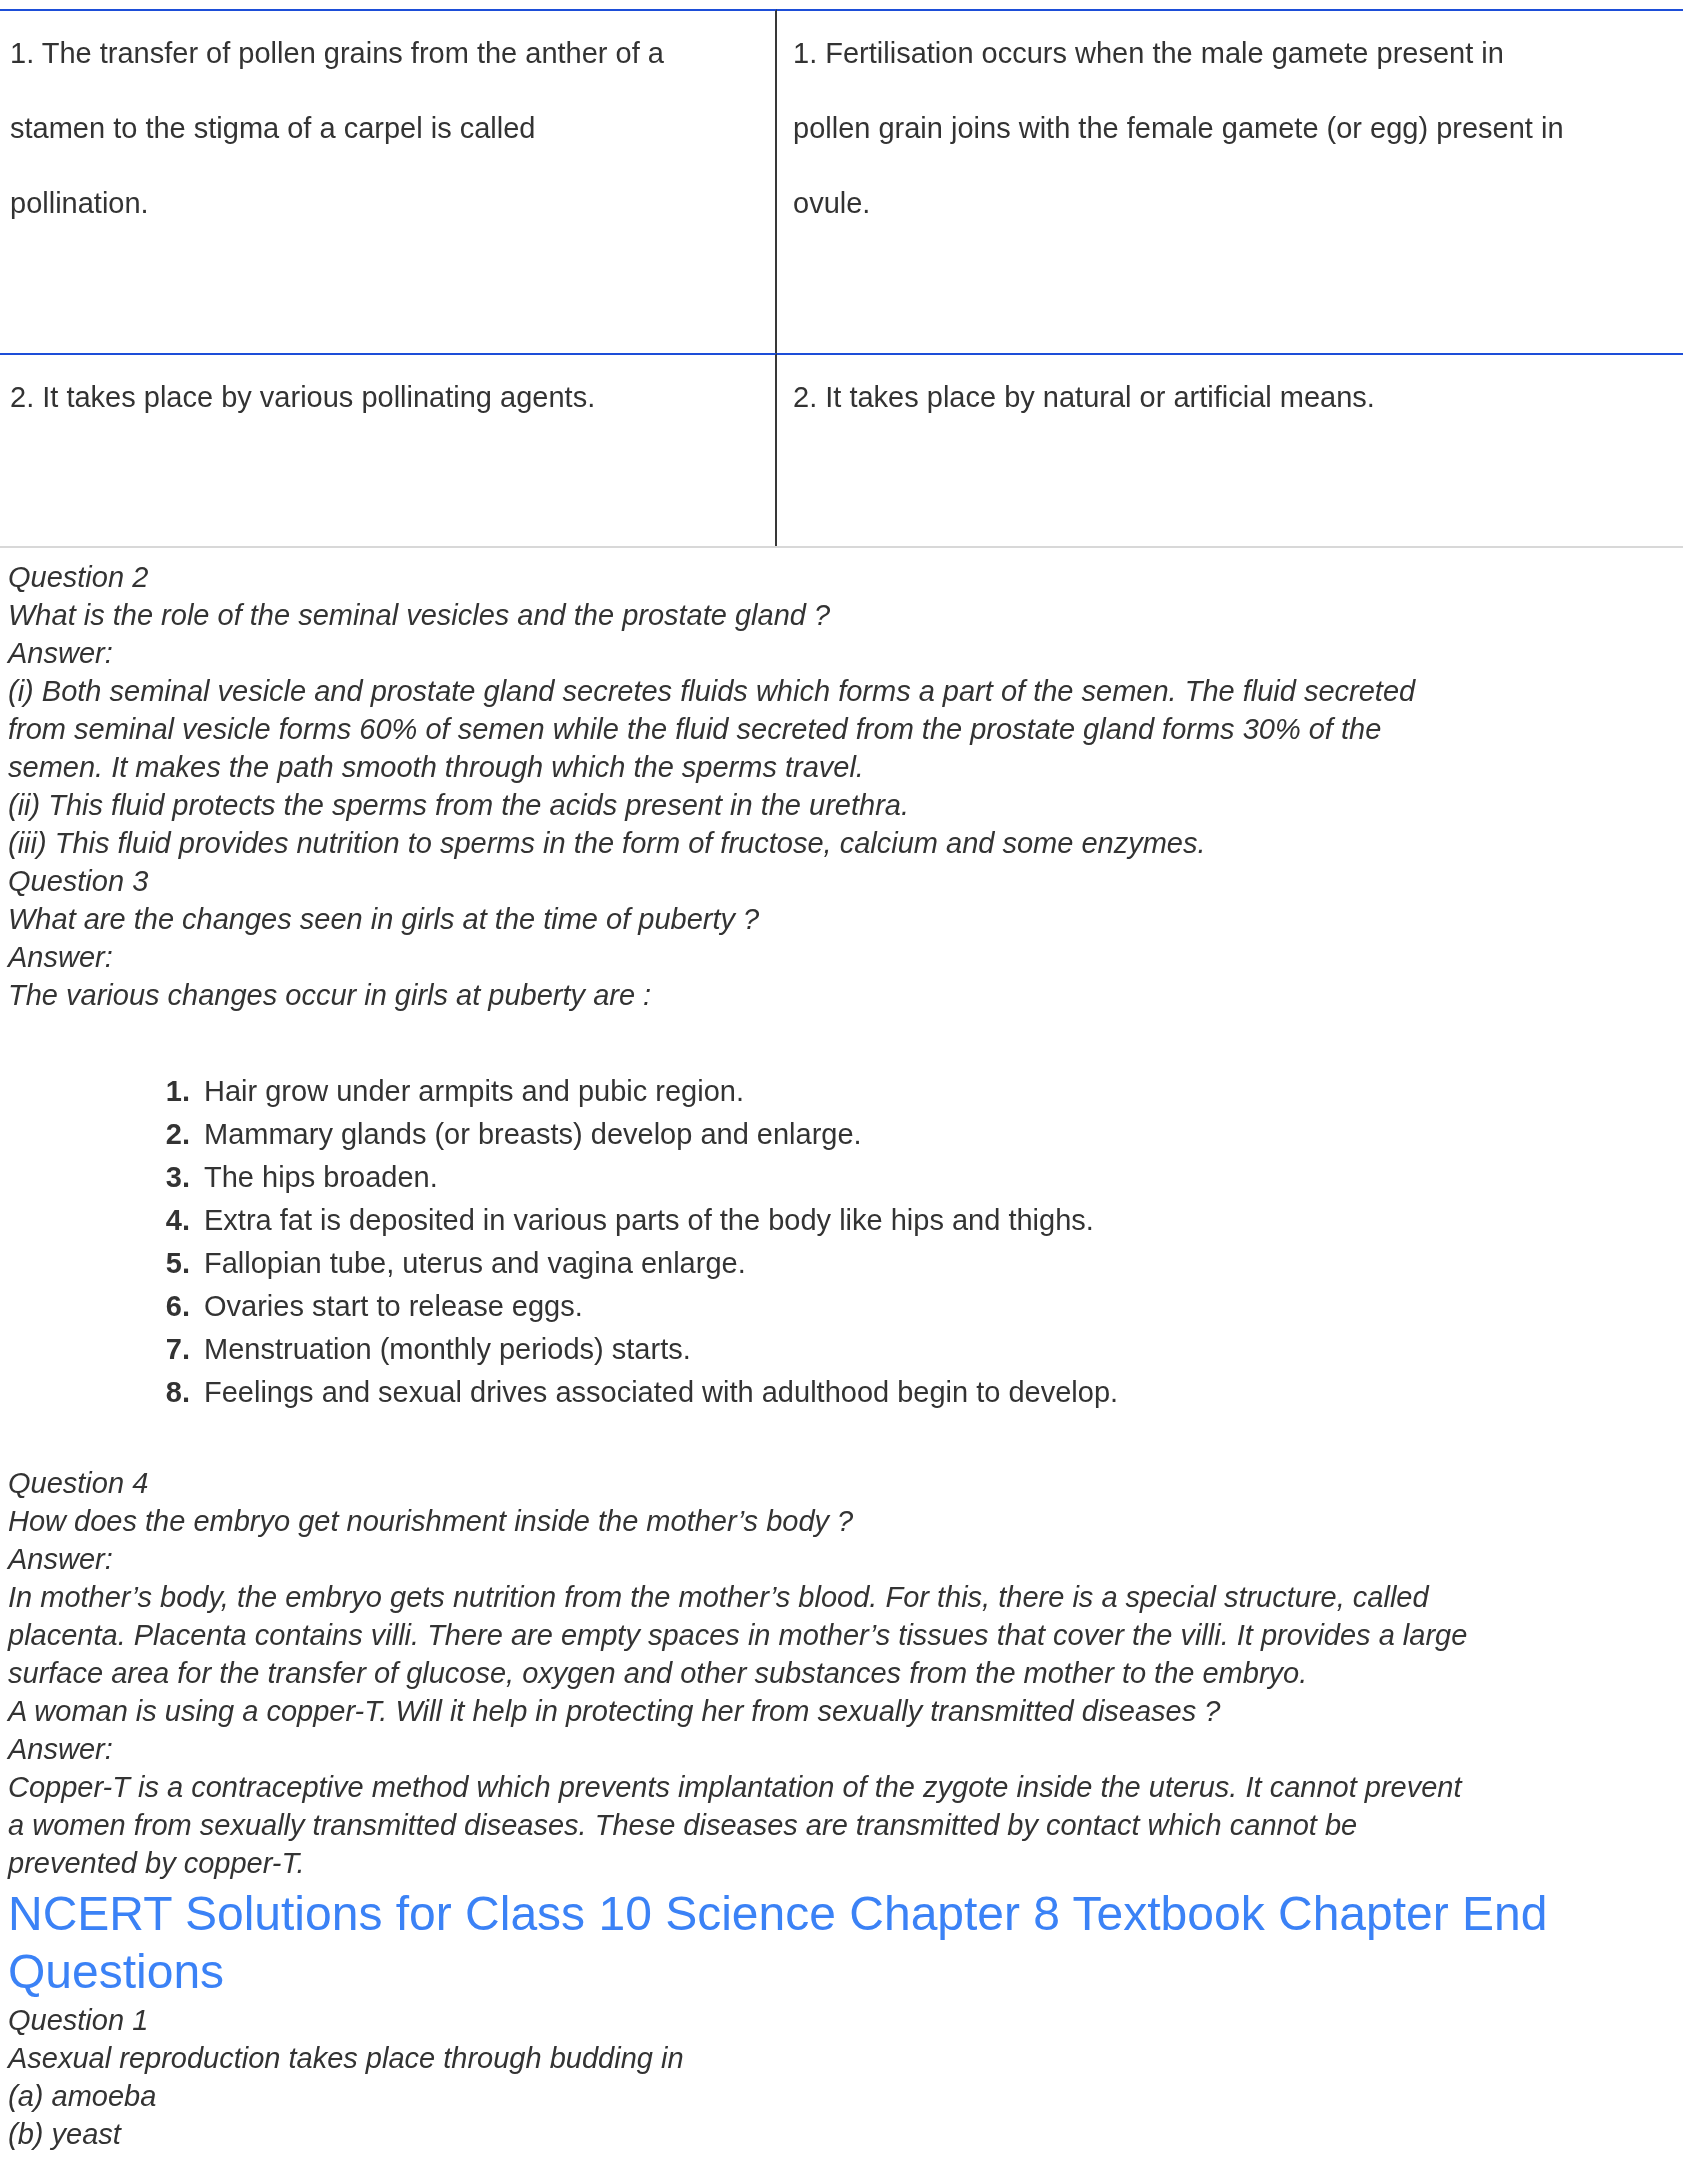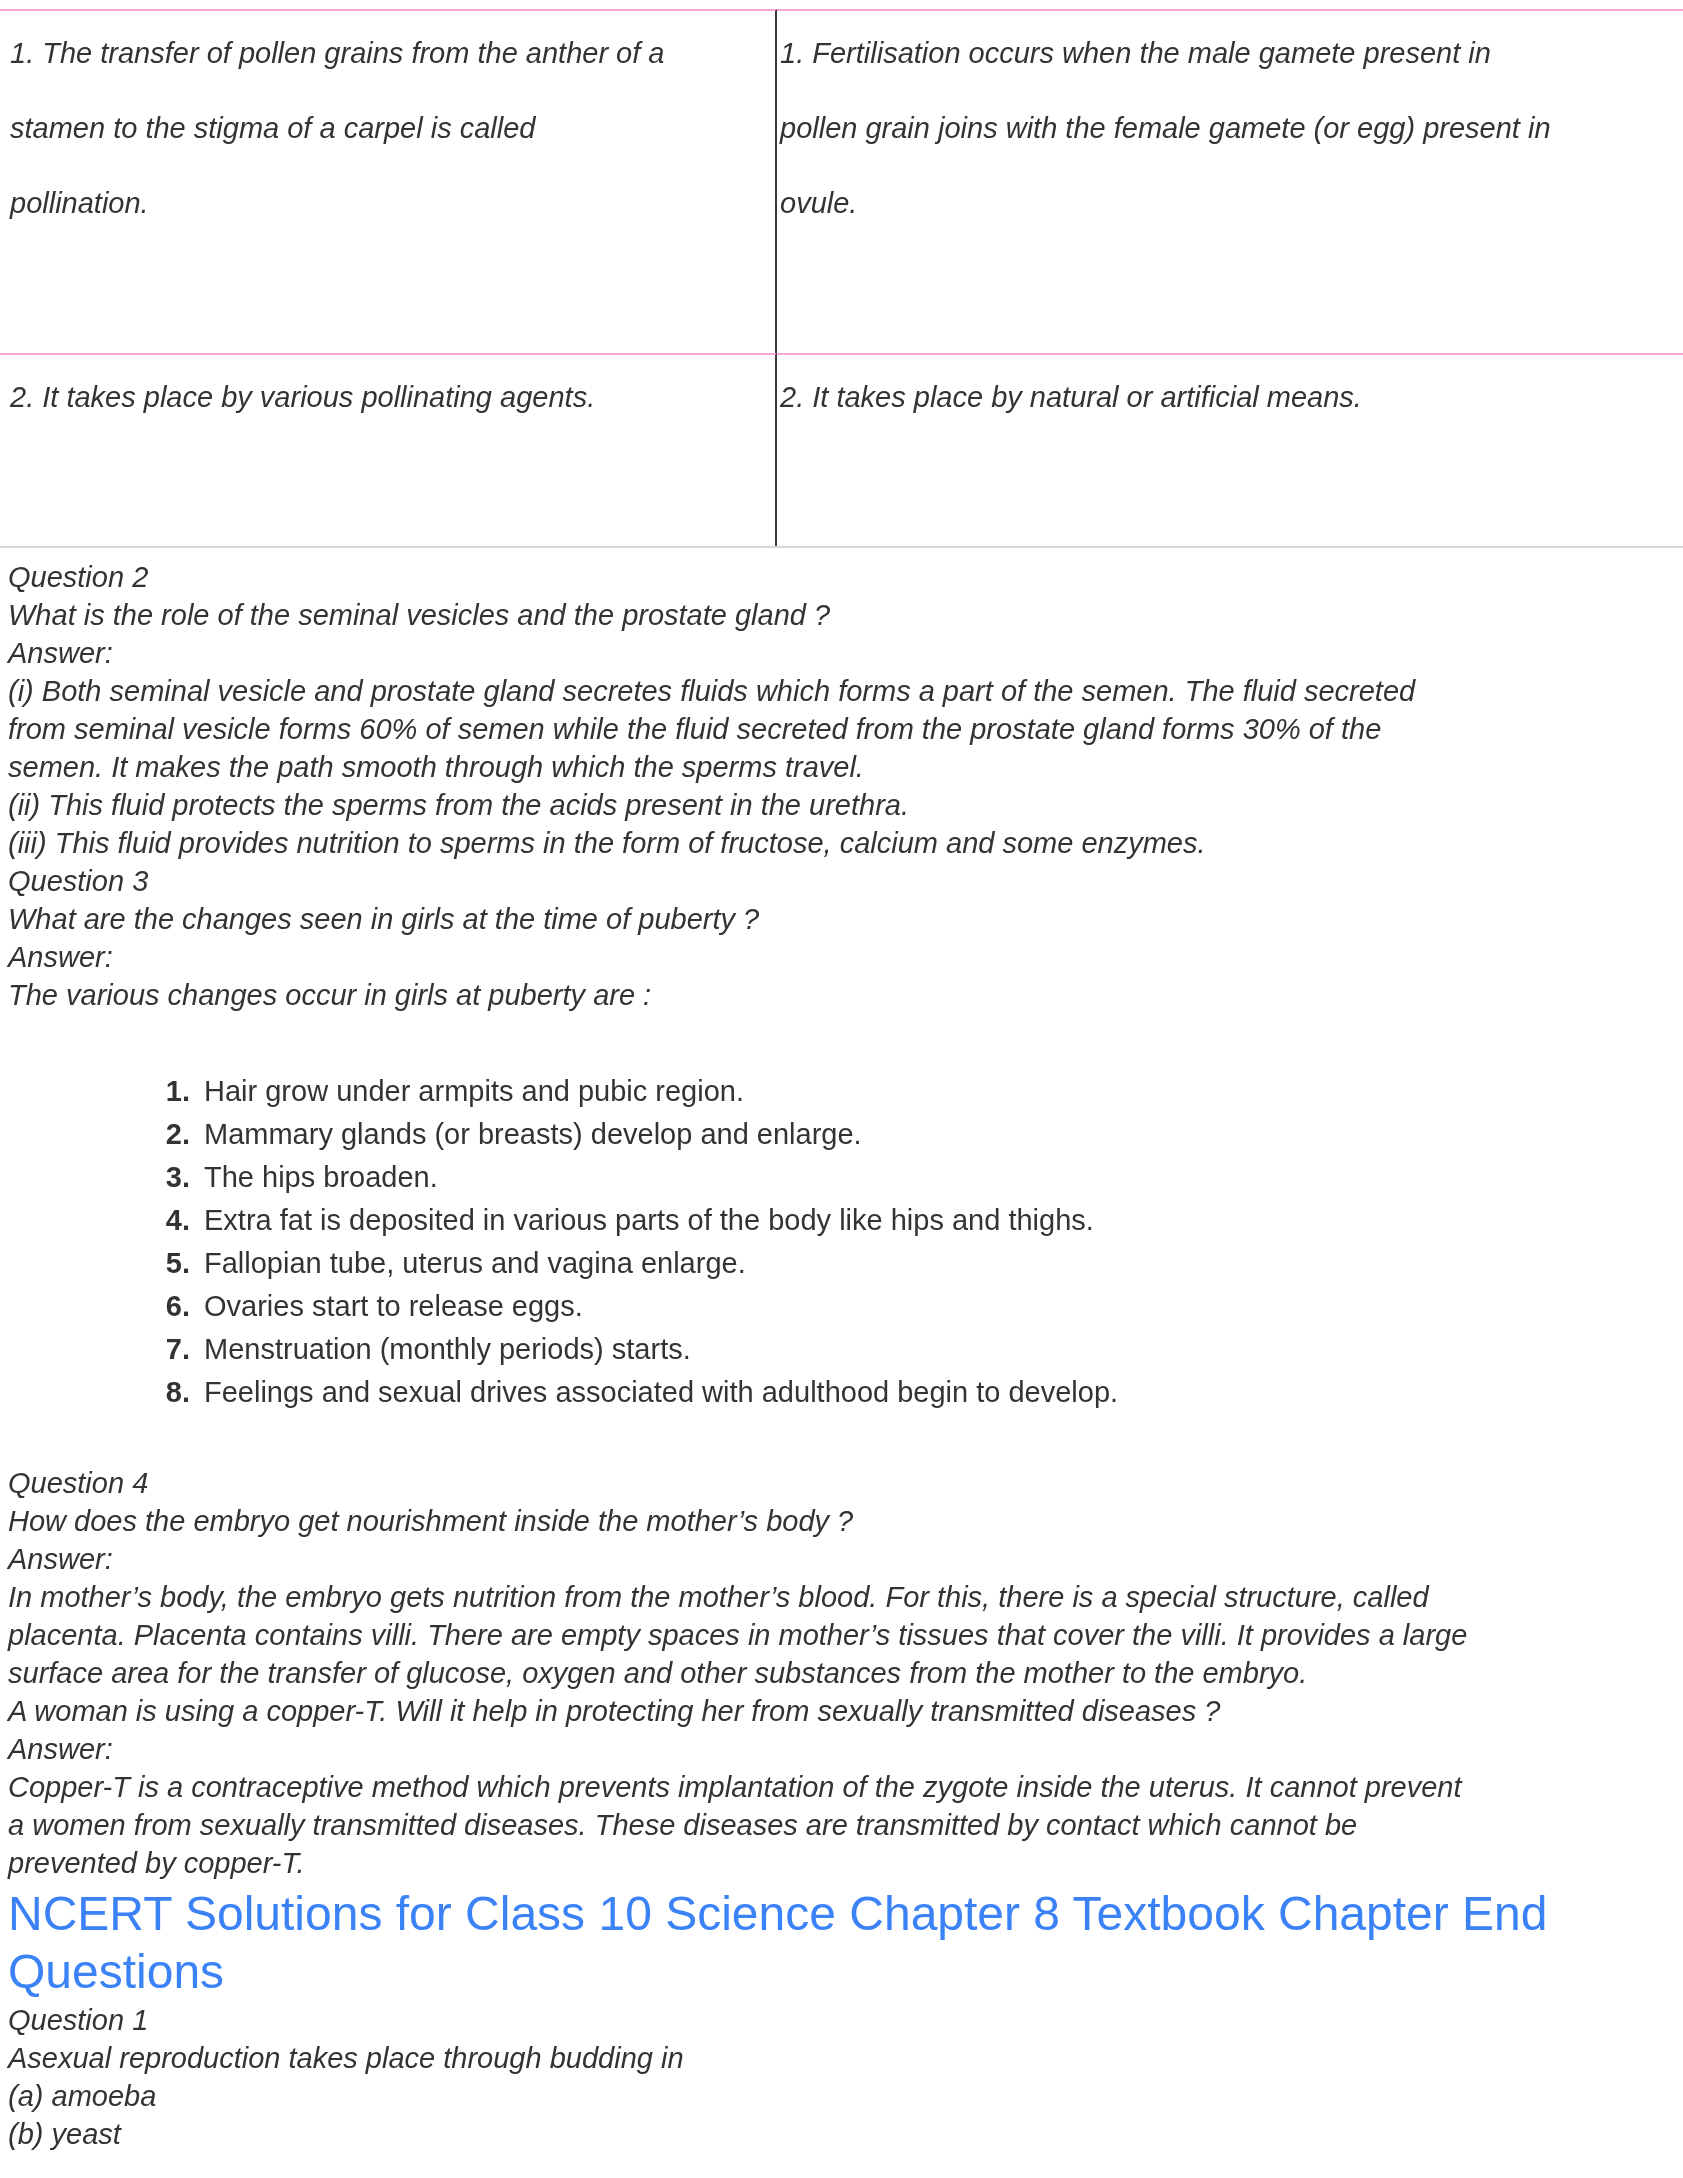--- a/index.html
+++ b/index.html
@@ -20,31 +20,30 @@
   table.compare {
     width: 1683px;
     table-layout: fixed;
     border-collapse: separate;
     border-spacing: 0;
     margin-top: 9px;
     border-bottom: 2px solid #d8d8d8;
   }
   table.compare td {
     vertical-align: top;
-    border-top: 2px solid #f9a8d4;
+    border-top: 2px solid #1d4ed8;
     font-size: 29px;
     line-height: 75px;
     padding: 5px 14px 0 10px;
     white-space: pre-line;
     overflow: hidden;
-    font-style: italic;
   }
   table.compare col.c1 { width: 777px; }
   table.compare td.left-cell { border-right: 2px solid #383838; }
-  table.compare td.right-cell { padding-left: 3px; }
+  table.compare td.right-cell { padding-left: 16px; }
   table.compare tr.row1 td { height: 337px; }
   table.compare tr.row2 td { height: 186px; }
   
   .content {
     padding: 10px 0 0 8px;
   }
   .content p {
     margin: 0;
     white-space: pre-line;
     font-style: italic;

